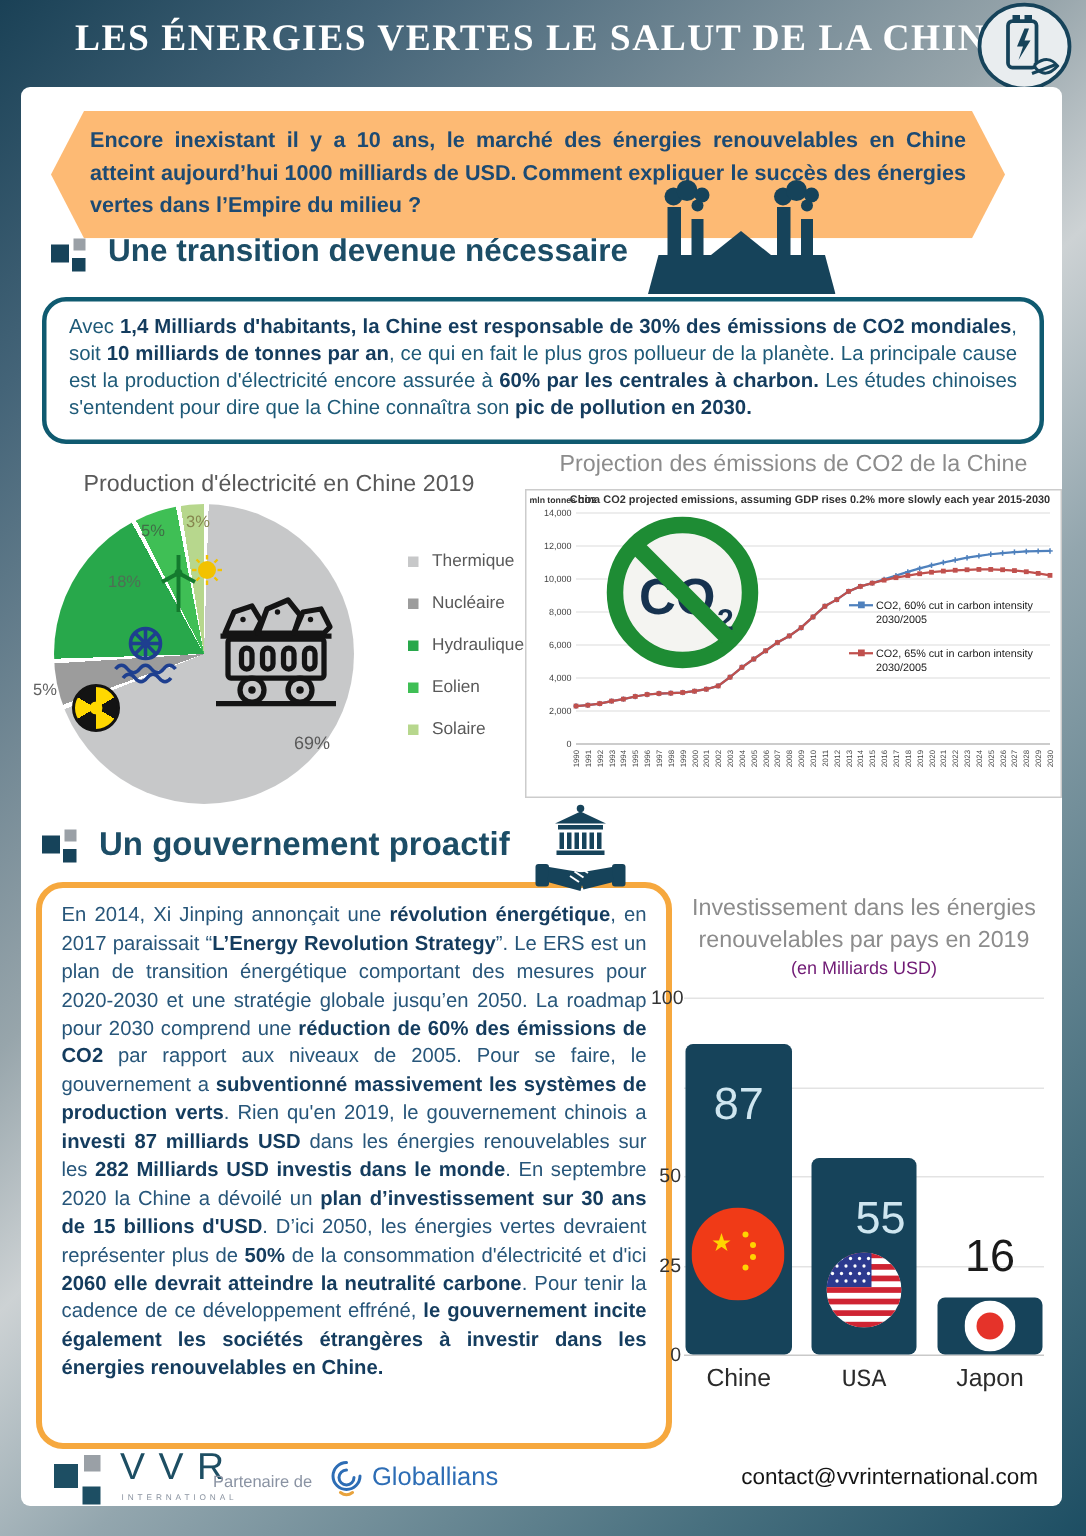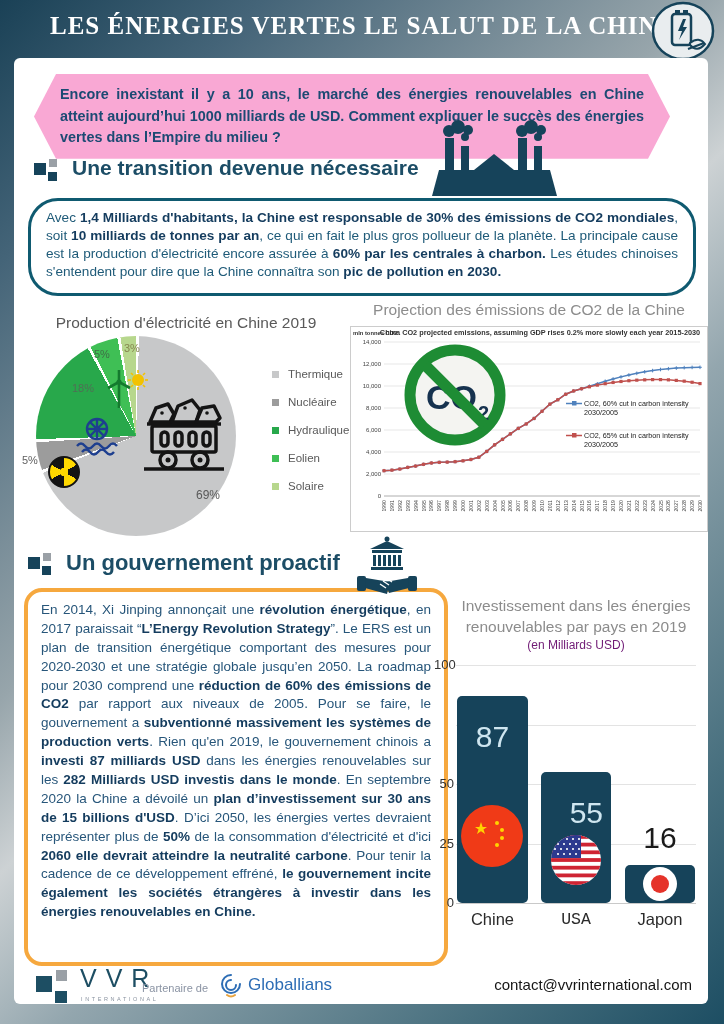--- a/index.html
+++ b/index.html
@@ -6,34 +6,34 @@
   .abs{position:absolute;}
   .page{position:relative;width:724px;height:1024px;overflow:hidden;
     font-family:"Liberation Sans","DejaVu Sans",sans-serif;
     background:linear-gradient(135deg,#1a4156 0%,#446478 15%,#97a5ab 40%,#cdd2d4 50%,#93a6ae 62%,#48707f 85%,#1d4e63 100%);}
   .header-title{left:50px;top:12px;width:580px;color:#fff;font-family:"Liberation Serif","DejaVu Serif",serif;
     font-weight:700;font-size:25px;letter-spacing:1px;white-space:nowrap;}
   .hdr-logo{left:650px;top:1px;}
   .panel{left:14px;top:58px;width:694px;height:946px;background:#fff;border-radius:6px;}
 
   
-  .intro-box{left:20px;top:16px;width:584px;background:#f9a8d4;color:#1c4a73;font-weight:700;
+  .intro-box{left:20px;top:16px;width:584px;background:#fdba74;color:#1c4a73;font-weight:700;
     font-size:14.4px;line-height:1.5;padding:10px 26px;text-align:justify;
     clip-path:polygon(22px 0,calc(100% - 22px) 0,100% 50%,calc(100% - 22px) 100%,22px 100%,0 50%);}
   .factory{left:418px;top:58px;z-index:3;}
 
   
   .px-icon{width:26px;height:26px;}
   .px-icon i{position:absolute;display:block;}
   .px-a{left:0;top:7px;width:12px;height:12px;background:#16435a;}
   .px-b{left:15px;top:3px;width:8px;height:8px;background:#9aa0a6;}
   .px-c{left:14px;top:16px;width:9px;height:9px;background:#16435a;}
   .sec-title{color:#1c4d66;font-weight:700;font-size:21px;white-space:nowrap;}
 
-  .teal-box{left:14px;top:140px;width:632px;height:76px;border:3px solid #0f5a70;border-radius:30px;
+  .teal-box{left:14px;top:140px;width:632px;height:76px;border:3px solid #0f5a70;border-radius:16px;
     padding:8px 15px;color:#1e5a78;font-size:13.6px;line-height:1.33;text-align:justify;}
   .teal-box b,.orange-box b{color:#143c5e;}
 
   
   .pie-title{left:12px;top:256px;width:320px;text-align:center;font-size:15.5px;color:#595959;}
   .pie-box{left:22px;top:278px;width:200px;height:200px;}
   .pie-disc{width:200px;height:200px;border-radius:50%;}
   .pie-label{position:absolute;font-size:11px;color:#616161;z-index:2;}
   .pl-0{left:160px;top:152px;font-size:12px;color:#595959;}
   .pl-1{left:-14px;top:118px;}
@@ -525,21 +525,21 @@
         <div class="grid-line" style="top: 247.5px;"></div>
         <div class="grid-label" style="top: 239.5px;">25</div>
         <div class="grid-line" style="top: 188px;"></div>
         <div class="grid-label" style="top: 180px;">50</div>
         <div class="grid-line" style="top: 128.5px;"></div>
         <div class="grid-label" style="top: 120.5px; margin-left: 47px;">75</div>
         <div class="grid-line" style="top: 69px;"></div>
         <div class="grid-label" style="top: 61px;">100</div>
         <div class="bar-val in" style="left: 9.5px; top: 123.94px;">87</div>
         <div class="bar-cat" style="left: 9.5px;">Chine</div>
-        <div class="bar-val in" style="left: 75px; top: 200.1px; text-align: right;">55</div>
+        <div class="bar-val in" style="left: 104px; top: 200.1px;">55</div>
         <div class="bar-cat" style="left: 93px; font-family: Liberation Mono, monospace;">USA</div>
         <div class="bar-val out" style="left: 177px; top: 224.92px;">16</div>
         <div class="bar-cat" style="left: 177px;">Japon</div>
       </div>
 
     <div class="abs vvr-mark">
       <i class="abs vm-a"></i>
         <i class="abs vm-b"></i>
         <i class="abs vm-c"></i>
     </div>

